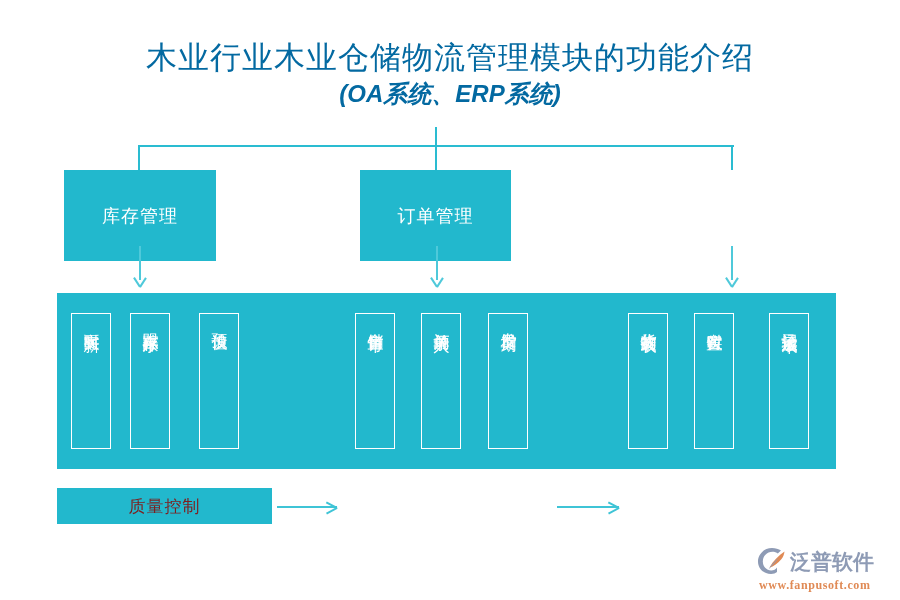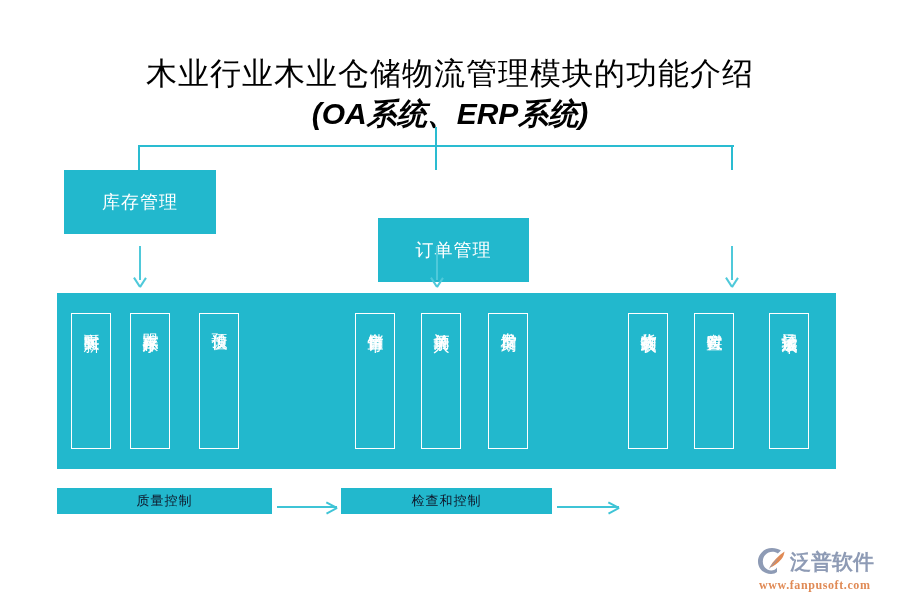--- a/index.html
+++ b/index.html
@@ -15,35 +15,35 @@
     width: 900px;
     height: 600px;
     background: #ffffff;
     overflow: hidden;
   }
 
   
   .title-block {
     position: absolute;
     left: 0;
-    top: 54px;
+    top: 38px;
     width: 900px;
     text-align: center;
-    color: #000000;
+    color: #0369a1;
     line-height: 1.26;
   }
   .title-line1 {
     font-family: "Liberation Serif", "DejaVu Serif", serif;
     font-size: 31px;
     letter-spacing: 1px;
     white-space: nowrap;
   }
   .title-line2 {
     font-family: "Liberation Sans", "DejaVu Sans", sans-serif;
-    font-size: 30px;
+    font-size: 24px;
     font-style: italic;
     font-weight: 600;
     white-space: nowrap;
     margin-top: 2px;
   }
 
   
   .conn {
     position: absolute;
     background: #2ABCD1;
@@ -66,32 +66,32 @@
     top: 145px;
   }
   .conn-drop.d1 { left: 138px; }
   .conn-drop.d2 { left: 435px; }
   .conn-drop.d3 { left: 731px; }
 
   
   .lvl1-box {
     position: absolute;
     top: 170px;
-    height: 64px;
+    height: 91px;
     background: #22B8CD;
     color: #ffffff;
     font-family: Liberation Sans, sans-serif;
     font-size: 18px;
     letter-spacing: 1px;
     display: flex;
     align-items: center;
     justify-content: center;
   }
   .lvl1-box.b1 { left: 64px;  width: 152px; }
-  .lvl1-box.b2 { left: 378px; width: 151px; margin-top: 48px; }
+  .lvl1-box.b2 { left: 360px; width: 151px; }
   .lvl1-box.b3 { left: 656px; width: 152px; }
 
   
   .down-arrow {
     position: absolute;
     top: 246px;
     width: 14px;
     height: 42px;
   }
   .down-arrow.a1 { left: 133px; }
@@ -153,25 +153,25 @@
     font-size: 16px;
     line-height: 1.06;
     letter-spacing: 1px;
     white-space: nowrap;
   }
 
   
   .bot-box {
     position: absolute;
     top: 488px;
-    height: 26px;
+    height: 36px;
     background: #22B8CD;
-    color: #0f172a;
+    color: #7f1d1d;
     font-family: "Liberation Serif", "DejaVu Serif", serif;
-    font-size: 13px;
+    font-size: 17px;
     letter-spacing: 1px;
     display: flex;
     align-items: center;
     justify-content: center;
   }
   .bot-box.p1 { left: 57px;  width: 215px; }
   .bot-box.p2 { left: 341px; width: 211px; }
   .bot-box.p3 { left: 624px; width: 214px; }
 
   .h-arrow {
@@ -308,21 +308,20 @@
   </div>
   <div class="v-card" style="left:769px;">
     <span class="v-text">记录运输成本</span>
   </div>
 
   <div class="bot-box p1">质量控制</div>
   <div class="h-arrow h1">
     <div class="shaft"></div>
     <div class="head"></div>
   </div>
-  <div class="bot-box p2">检查和控制</div>
   <div class="h-arrow h2">
     <div class="shaft"></div>
     <div class="head"></div>
   </div>
 
   <div class="logo">
     <div class="logo-row">
       <svg class="logo-mark" viewBox="0 0 30 28">
         <path d="M15 1 C7 1 1 7.2 1 14.4 C1 21.3 6.6 27 14 27 C16.6 27 18.6 26.2 20 25 L20 20.4 C18.8 22.2 16.8 23.4 14.2 23.4 C9.4 23.4 5.8 19.6 5.8 14.6 C5.8 9.2 9.8 4.8 15.4 4.8 C17.6 4.8 19.4 5.4 20.8 6.4 L24 3.6 C21.6 1.9 18.5 1 15 1 Z" fill="#8E9BB5"></path>
         <path d="M27.5 4.5 C21.5 8.5 16.5 13.5 12.5 20.5 C16.5 19.5 21 16.5 24.5 12 C26.4 9.6 27.3 6.9 27.5 4.5 Z" fill="#E08A55"></path>

